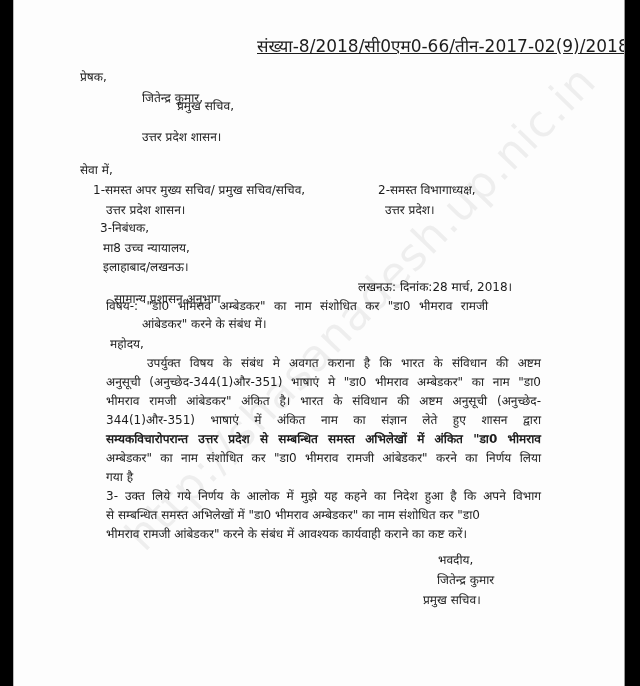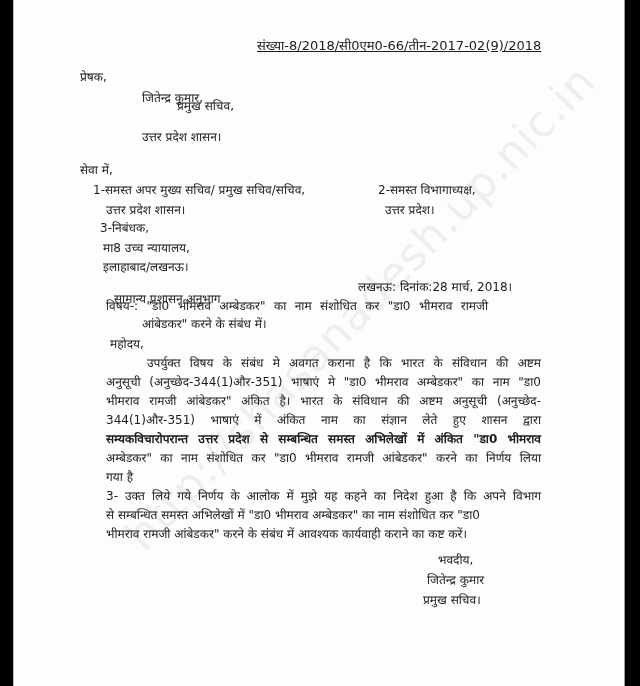--- a/index.html
+++ b/index.html
@@ -5,21 +5,21 @@
   html, body { margin:0; padding:0; }
   body { width:640px; height:686px; background:#000; position:relative; overflow:hidden; }
   .page {
     position:absolute; left:13px; top:0; width:612px; height:686px;
     background:#fdfdfd; border-left:1px solid #bbb; border-right:1px solid #999;
     box-sizing:border-box; overflow:hidden;
     font-family:"DejaVu Sans", "Liberation Sans", sans-serif;
     color:#1c1c1c;
   }
   .t { position:absolute; white-space:nowrap; font-size:12px; line-height:14px; }
-  .ref { left:243px; top:39px; font-size:13px; text-decoration:underline; }
+  .ref { left:243px; top:39px; font-size:17px; text-decoration:underline; }
   .justify { white-space:normal; text-align:justify; text-align-last:justify; }
   .watermark {
     position:absolute; left:40px; top:330px; width:520px;
     transform:rotate(-46deg); transform-origin:center;
     font-size:44px; color:#000; opacity:0.055; white-space:nowrap;
     font-family:"DejaVu Sans", sans-serif; letter-spacing:1px;
   }
 </style>
 </head>
 <body>
@@ -58,15 +58,15 @@
   <div class="t justify" style="left:92px;top:413px;width:435px;">344(1)और-351) भाषाएं में अंकित नाम का संज्ञान लेते हुए शासन द्वारा</div>
   <div class="t justify" style="left:92px;top:432px;width:435px;font-weight:bold;">सम्यकविचारोपरान्त उत्तर प्रदेश से सम्बन्धित समस्त अभिलेखों में अंकित "डा0 भीमराव</div>
   <div class="t justify" style="left:92px;top:451px;width:435px;">अम्बेडकर" का नाम संशोधित कर "डा0 भीमराव रामजी आंबेडकर" करने का निर्णय लिया</div>
   <div class="t" style="left:92px;top:470px;">गया है</div>
 
   <div class="t justify" style="left:92px;top:489px;width:435px;">3- उक्त लिये गये निर्णय के आलोक में मुझे यह कहने का निदेश हुआ है कि अपने विभाग</div>
   <div class="t" style="left:92px;top:508px;">से सम्बन्धित समस्त अभिलेखों में "डा0 भीमराव अम्बेडकर" का नाम संशोधित कर "डा0</div>
   <div class="t" style="left:92px;top:527px;">भीमराव रामजी आंबेडकर" करने के संबंध में आवश्यक कार्यवाही कराने का कष्ट करें।</div>
 
   <div class="t" style="left:424px;top:553px;">भवदीय,</div>
-  <div class="t" style="left:413px;top:573px;">जितेन्द्र कुमार</div>
+  <div class="t" style="left:423px;top:573px;">जितेन्द्र कुमार</div>
   <div class="t" style="left:409px;top:593px;">प्रमुख सचिव।</div>
 </div>
 
 </body></html>

